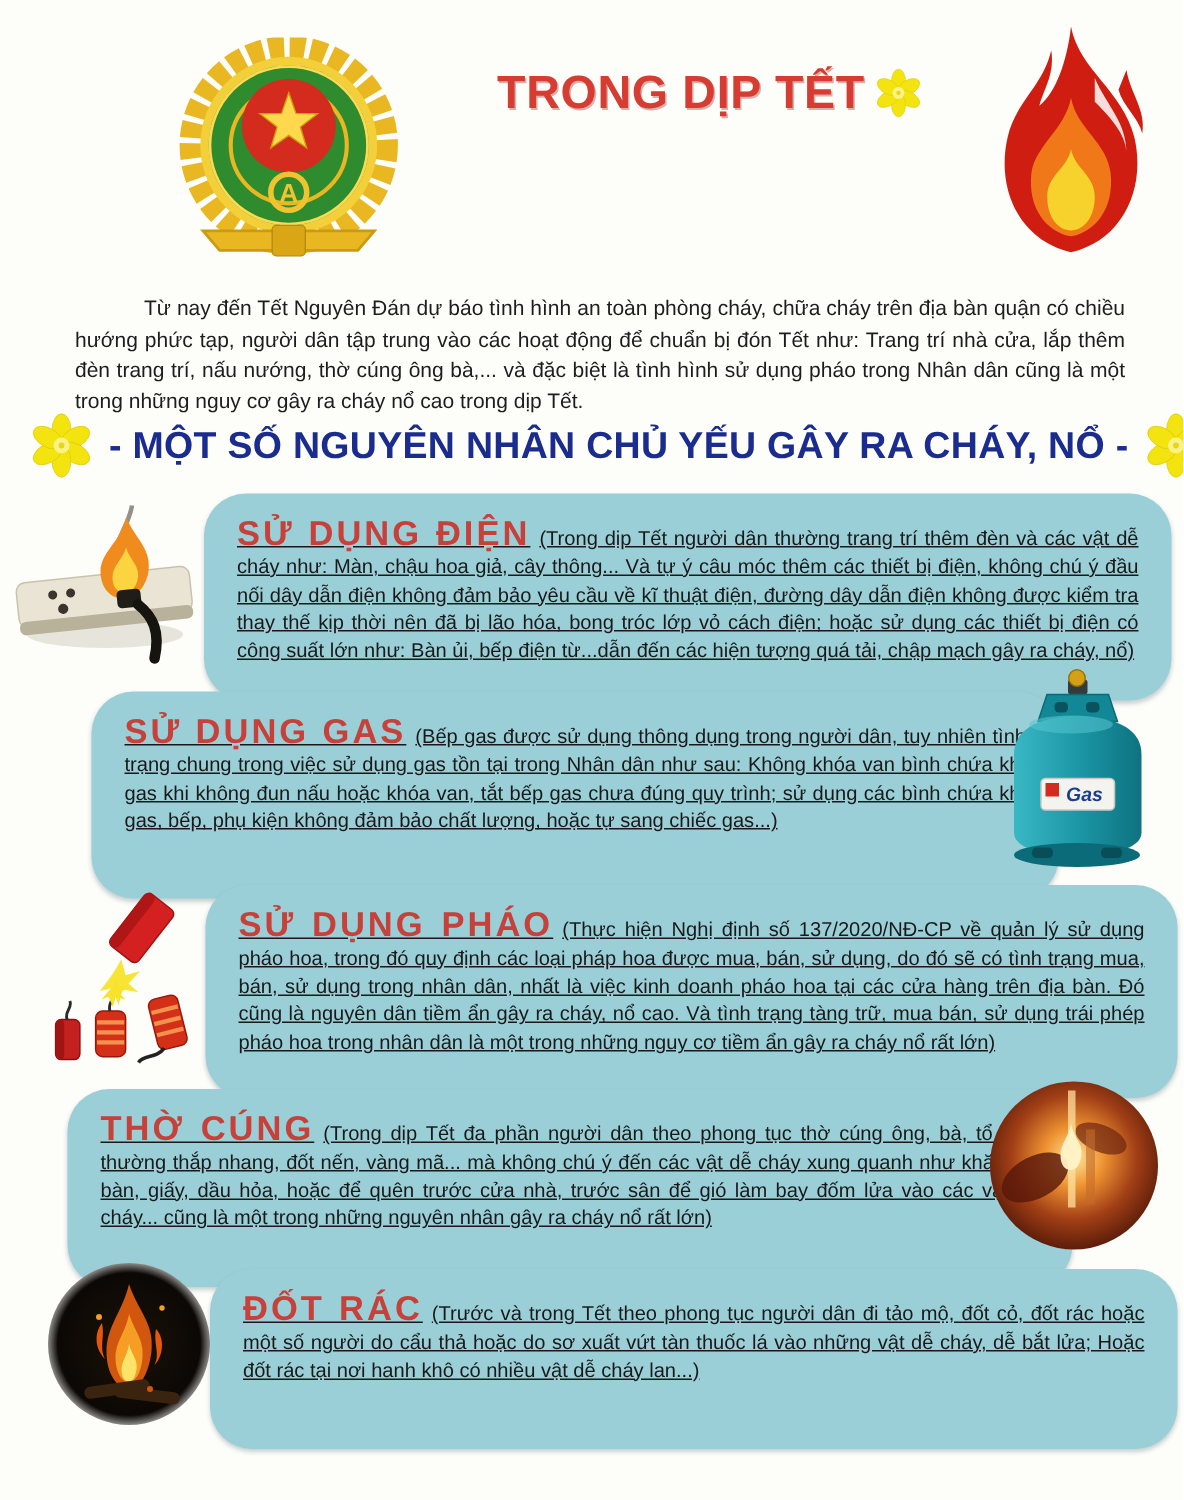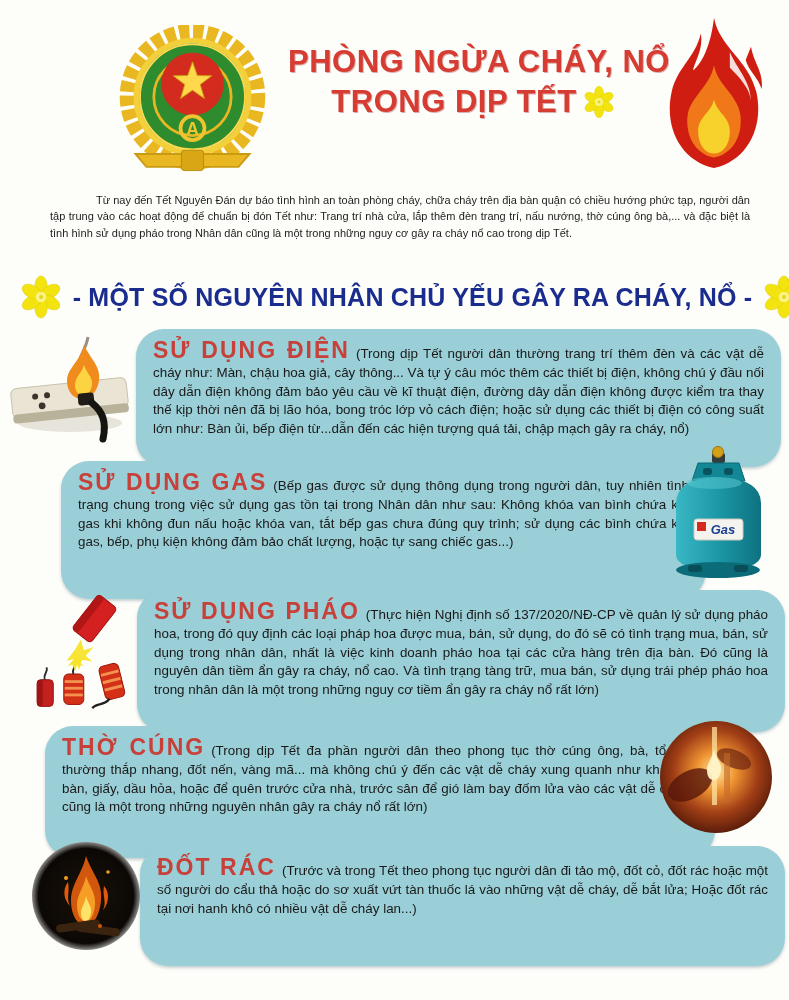--- a/index.html
+++ b/index.html
@@ -11,35 +11,35 @@
   .abs{position:absolute;}
   
   .hdr-center{left:288px;top:42px;width:372px;text-align:center;}
   .tagline{font-size:22px;font-weight:bold;color:#2837c6;letter-spacing:.5px;white-space:nowrap;}
   .big-title{font-size:31px;font-weight:bold;color:#d63c31;letter-spacing:.5px;line-height:1.3;white-space:nowrap;text-shadow:1px 1px 0 rgba(160,30,25,.35);}
   .title-row2{display:flex;align-items:center;justify-content:center;gap:4px;}
   .flower-sm{width:36px;height:36px;flex:0 0 auto;}
   
   .intro{
     left:50px;top:181px;width:700px;
-    font-size:11px;line-height:1.48;text-align:justify;text-indent:46px;color:#1d1d1d;
+    font-size:14px;line-height:1.48;text-align:justify;text-indent:46px;color:#1d1d1d;
   }
   
   .sec-hdr{
     left:18px;top:270px;width:789px;height:54px;
     display:flex;align-items:center;justify-content:center;gap:8px;
   }
   .sec-hdr-text{font-size:25px;font-weight:bold;color:#1b2c8f;white-space:nowrap;letter-spacing:.2px;}
   .flower-lg{width:48px;height:48px;flex:0 0 auto;}
   
   .card-box{
     background:#9bcfd7;border-radius:28px;padding:9px 17px 10px;
     box-shadow:0 2px 3px rgba(40,80,90,.25);
   }
-  .card-text{margin:0;font-size:13.4px;line-height:1.4;text-align:justify;color:#191919;}
+  .card-text{margin:5px;font-size:13.4px;line-height:1.4;text-align:justify;color:#191919;text-decoration:underline;}
   .card-title{
     font-size:23px;font-weight:bold;color:#c7403a;letter-spacing:2px;
     margin-right:6px;line-height:1.1;
   }
   .box-1{left:136px;top:329px;width:611px;min-height:119px;}
   .box-2{left:61px; top:461px;width:611px;min-height:119px;}
   .box-3{left:137px;top:590px;width:614px;min-height:123px;}
   .box-4{left:45px; top:726px;width:636px;min-height:113px;}
   .box-5{left:140px;top:846px;width:611px;min-height:101px;}
   .img-1{left:4px;  top:323px;width:132px;height:128px;}
@@ -84,21 +84,20 @@
       <circle cx="100" cy="64" r="34" fill="#d42b1f"></circle>
       <path d="M100 40 L105.2 54.9 L120.9 55.2 L108.4 64.7 L112.9 79.8 L100 70.8 L87.1 79.8 L91.6 64.7 L79.1 55.2 L94.8 54.9 Z" fill="#ffd84d" stroke="#caa10a" stroke-width="1"></path>
       <circle cx="100" cy="112" r="13" fill="none" stroke="#f0c330" stroke-width="4"></circle>
       <text x="100" y="119" text-anchor="middle" font-size="19" font-weight="bold" fill="#f0c330" font-family="Liberation Sans, sans-serif">A</text>
       <polygon points="38,140 162,140 150,154 50,154" fill="#e8b722" stroke="#c99a12" stroke-width="2"></polygon>
       <rect x="88" y="136" width="24" height="22" rx="3" fill="#d9a715" stroke="#b68a0e"></rect>
     </svg>
   </div>
 
   <div class="abs hdr-center">
-    <div class="big-title">PHÒNG NGỪA CHÁY, NỔ</div>
     <div class="title-row2">
       <span class="big-title">TRONG DỊP TẾT</span>
       <svg class="flower-sm">
           <use href="#flower"></use>
         </svg>
     </div>
   </div>
 
   <div class="abs flame">
     <svg viewBox="0 0 100 125">

